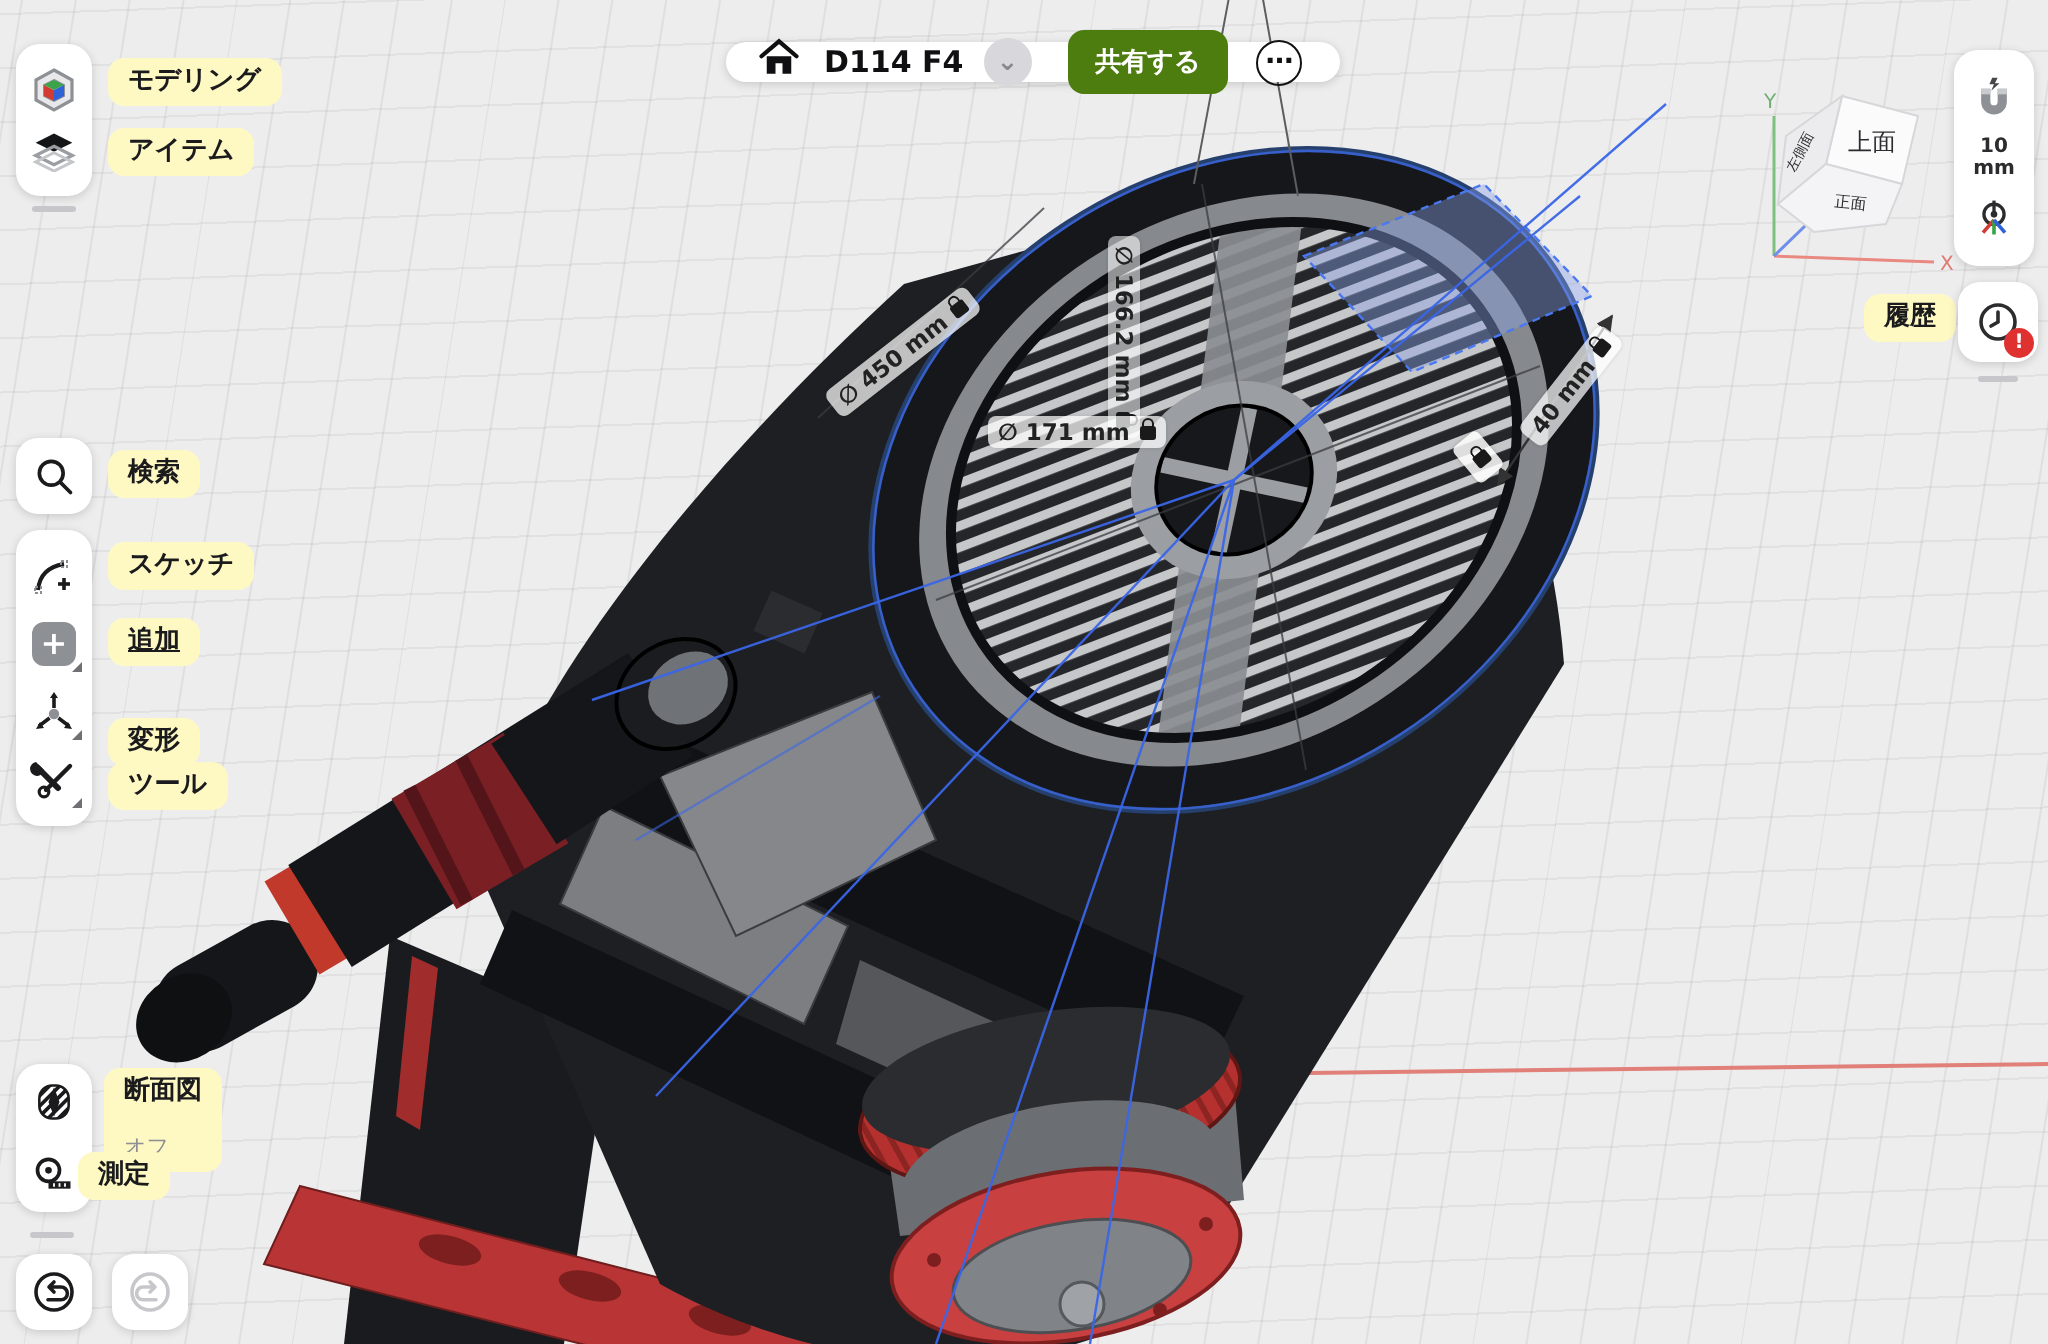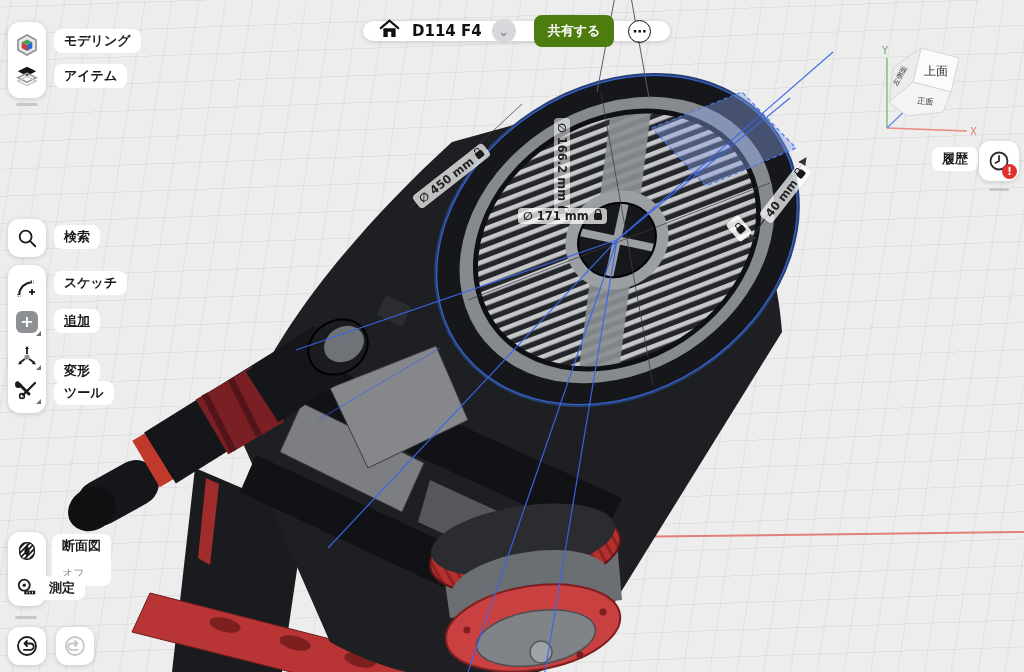--- a/index.html
+++ b/index.html
@@ -11,21 +11,21 @@
   #grid { position:absolute; left:-15%; top:-15%; width:130%; height:130%;
     background:
       repeating-linear-gradient(90deg, rgba(0,0,0,0.06) 0 1px, transparent 1px 27px),
       repeating-linear-gradient(0deg, rgba(0,0,0,0.05) 0 1px, transparent 1px 27px);
     transform: rotate(-2deg) skewX(-11deg); }
 
   
   .panel { position:absolute; background:#fff; border-radius:12px;
     box-shadow:0 1px 5px rgba(0,0,0,.16); display:flex; align-items:center; justify-content:center; }
   .vstack { flex-direction:column; }
-  .pill-label { position:absolute; background:#ffffff; color:#1b1b1d; border-radius:8px;
+  .pill-label { position:absolute; background:#fef9c3; color:#1b1b1d; border-radius:8px;
     padding:4px 10px; font-size:13px; font-weight:700; line-height:16px; white-space:nowrap;
     box-shadow:0 0 0 0 transparent; }
   .pill-label .sub { display:block; font-size:11px; font-weight:400; color:#8e8e93; margin-top:12px; }
   .iconbtn { width:30px; height:30px; display:flex; align-items:center; justify-content:center;
     position:relative; }
   .corner:after { content:""; position:absolute; right:1px; bottom:1px;
     border-left:5px solid transparent; border-bottom:5px solid #6f6f74; width:0; height:0; }
   .handle { position:absolute; height:3px; background:#c7c7cb; border-radius:2px; }
 
   
@@ -171,21 +171,21 @@
   </svg>
 
   <div class="dim" style="left:407px; top:168px; transform:rotate(-38deg);">
     <span>∅ 450 mm</span>
     <span class="lock"></span>
   </div>
   <div class="dim" style="left:570px; top:118px; transform:rotate(90deg); transform-origin:left top; background:rgba(255,255,255,.55);">
     <span>∅ 166.2 mm</span>
     <span class="lock"></span>
   </div>
-  <div class="dim" style="left:518px; top:208px;">
+  <div class="dim" style="left:494px; top:208px;">
     <span>∅ 171 mm</span>
     <span class="lock"></span>
   </div>
   <div class="dim" style="left:752px; top:185px; transform:rotate(-52deg);">
     <span>40 mm</span>
     <span class="lock"></span>
   </div>
   <span class="lockbadge" style="left:731px; top:217px; transform:rotate(-40deg);"><span class="lock"></span></span>
 
   <div class="panel vstack" style="left:8px; top:22px; width:38px; height:76px;">
@@ -233,20 +233,44 @@
     <g>
       <polygon points="66,18 104,28 96,62 58,52" fill="#fbfbfc" stroke="#d7d7da" stroke-width="1"></polygon>
       <polygon points="38,38 66,18 58,52 34,72" fill="#ececee" stroke="#d7d7da" stroke-width="1"></polygon>
       <polygon points="34,72 58,52 96,62 88,82 52,86" fill="#f4f4f6" stroke="#d7d7da" stroke-width="1"></polygon>
       <text x="81" y="45" font-size="12" fill="#2b2b2e" text-anchor="middle">上面</text>
       <text x="47" y="47" font-size="7" fill="#2b2b2e" text-anchor="middle" transform="rotate(-62 47 47)">左側面</text>
       <text x="70" y="74" font-size="8" fill="#2b2b2e" text-anchor="middle" transform="rotate(6 70 74)">正面</text>
     </g>
   </svg>
 
+  <div class="panel vstack" style="left:977px; top:25px; width:40px; height:108px; gap:4px;">
+    <div class="iconbtn">
+      <svg width="22" height="22" viewBox="0 0 24 24">
+        <path d="M5,14 a7,7 0 0,0 14,0 V7 h-5 v7 a2,2 0 0,1 -4,0 V7 H5 Z" fill="#8d9094"></path>
+        <rect x="5" y="7" width="5" height="3" fill="#c9cacd"></rect>
+        <rect x="14" y="7" width="5" height="3" fill="#c9cacd"></rect>
+        <polygon points="11,1 14,1 12.5,4 15,4 10.5,8 12,4.5 9.5,4.5" fill="#46474a"></polygon>
+      </svg>
+    </div>
+    <div style="text-align:center; font-size:10px; font-weight:700; color:#2c2c2e; line-height:11px;">
+      <div>10</div>
+      <div>mm</div>
+    </div>
+    <div class="iconbtn">
+      <svg width="22" height="22" viewBox="0 0 24 24">
+        <circle cx="12" cy="10" r="5.5" fill="none" stroke="#2c2c2e" stroke-width="1.8"></circle>
+        <circle cx="12" cy="10" r="1.8" fill="#2c2c2e"></circle>
+        <line x1="12" y1="10" x2="12" y2="2.5" stroke="#2c2c2e" stroke-width="1.8"></line>
+        <line x1="12" y1="13" x2="6" y2="20" stroke="#d23b32" stroke-width="2"></line>
+        <line x1="12" y1="13" x2="12" y2="21" stroke="#3aa44a" stroke-width="2"></line>
+        <line x1="12" y1="13" x2="18" y2="20" stroke="#2f62d8" stroke-width="2"></line>
+      </svg>
+    </div>
+  </div>
 
   <div class="pill-label" style="left:932px; top:147px;">履歴</div>
   <div class="panel" style="left:979px; top:141px; width:40px; height:40px; border-radius:11px;">
     <svg width="24" height="24" viewBox="0 0 24 24">
       <circle cx="12" cy="12" r="8.5" fill="none" stroke="#2c2c2e" stroke-width="1.8"></circle>
       <path d="M12,7 V12 L8.5,14" fill="none" stroke="#2c2c2e" stroke-width="1.8" stroke-linecap="round"></path>
     </svg>
     <span style="position:absolute; right:2px; bottom:2px; width:15px; height:15px; border-radius:50%;
       background:#e03131; color:#fff; font-size:10px; font-weight:700; display:flex; align-items:center;
       justify-content:center;">!</span>

